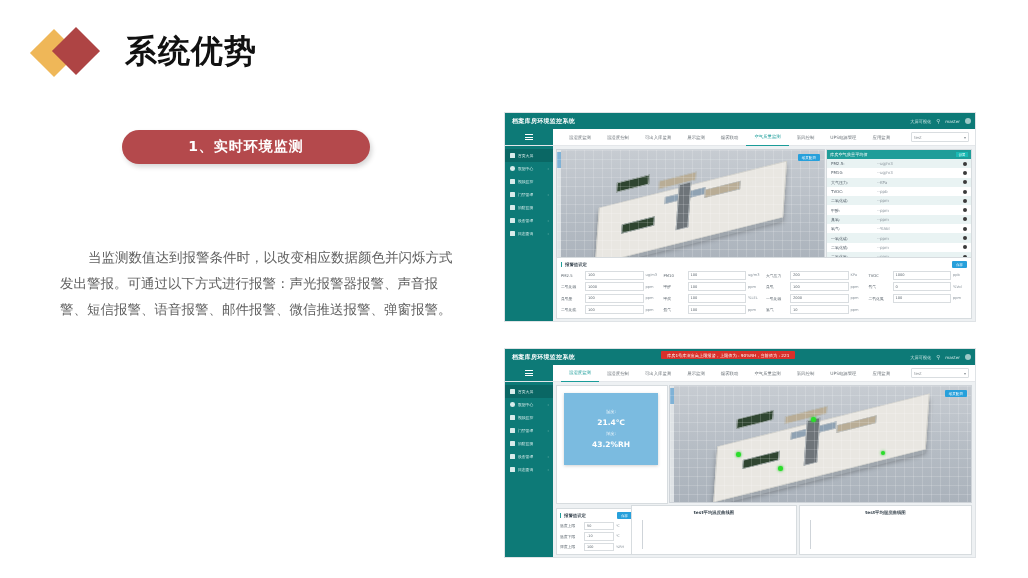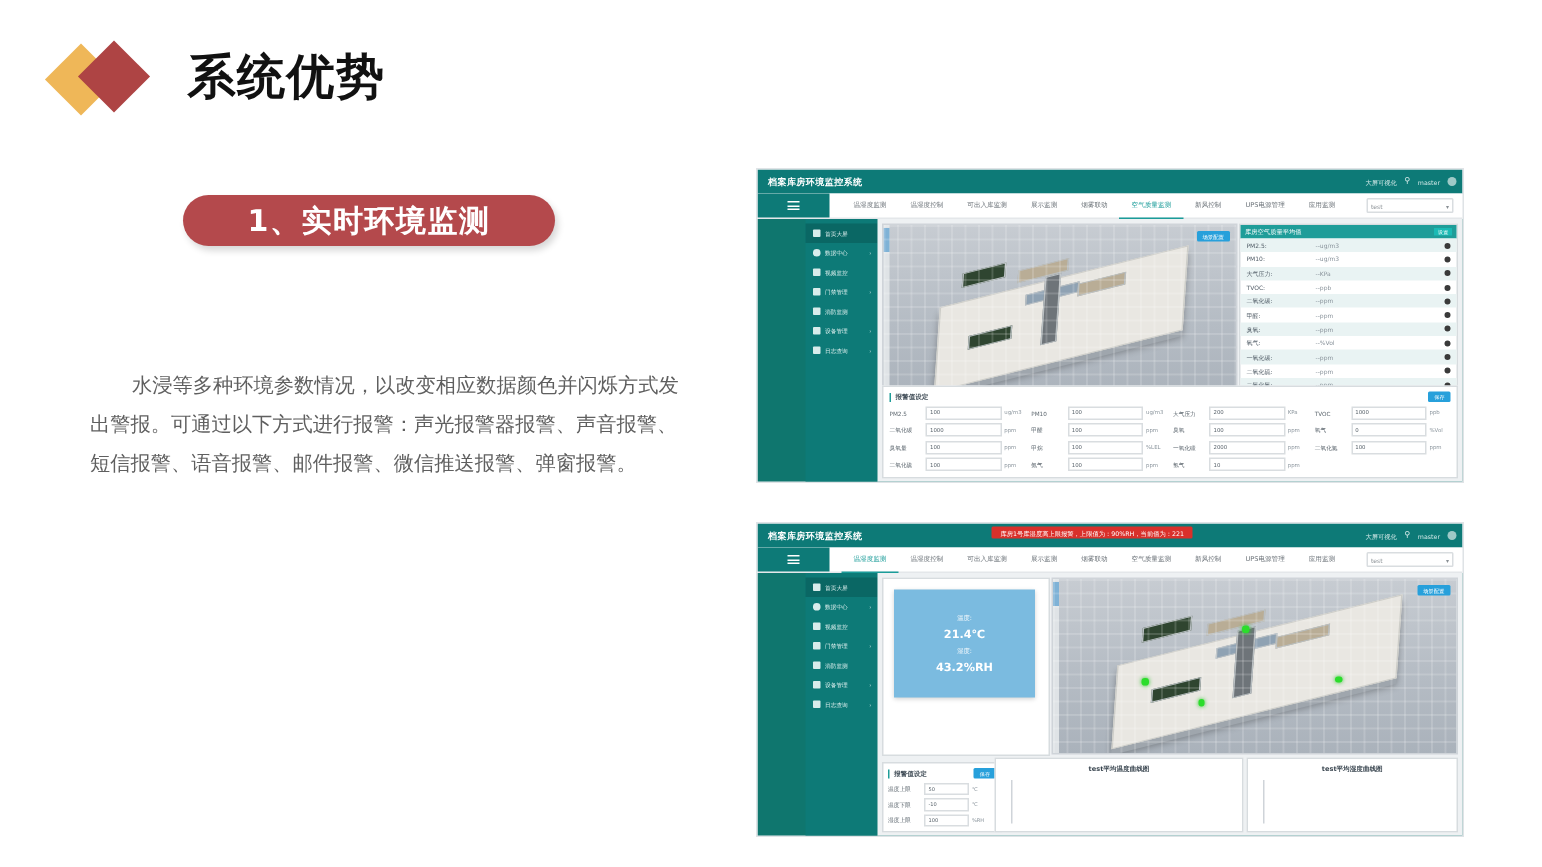--- a/index.html
+++ b/index.html
@@ -29,21 +29,21 @@
   }
 
   
   .left-col { position: absolute; left: 60px; top: 130px; width: 410px; }
 
   .pill {
     position: relative;
     width: 248px; height: 34px;
     border-radius: 17px;
     color: #ffffff;
-    font-size: 20px; font-weight: bold;
+    font-size: 14px; font-weight: bold;
     display: flex; align-items: center; justify-content: center;
     letter-spacing: 1px;
     box-shadow: 2px 3px 5px rgba(0,0,0,0.16);
   }
   .pill-1 { background: #b4494c; margin-left: 62px; }
   .pill-2 { background: #32314e; margin-left: 62px; }
 
   .para {
     margin-top: 22px;
     font-size: 13.5px;
@@ -110,21 +110,21 @@
   .nav-tab.active { color: #1a9c99; border-bottom: 1.2px solid #1a9c99; }
   .nav-select {
     width: 52px; height: 8px; border: 1px solid #d9dde0; border-radius: 1px;
     margin-right: 6px; display: flex; align-items: center; justify-content: space-between;
     padding: 0 2px; background: #fff;
   }
   .nav-select span { font-size: 4px; color: #8a9095; }
   .caret { font-size: 4px; color: #aab0b5; }
 
   
-  .app-body { position: relative; display: flex; height: 176px; background: #0f766e; padding-left: 32px; }
+  .app-body { position: relative; display: flex; height: 176px; background: #c2410c; }
   .sidebar { width: 48px; background: #0d7a77; padding-top: 3px; }
   .side-item {
     height: 13px; display: flex; align-items: center; gap: 3px;
     padding-left: 5px; color: #dff0ef; font-size: 3.8px; position: relative;
   }
   .side-item.active { background: #0a6764; }
   .side-ic {
     width: 5px; height: 4.5px; background: #d8eceb; border-radius: .6px; flex: none;
   }
   .side-ic.round { border-radius: 50%; }
@@ -264,21 +264,21 @@
   </div>
 
   <div class="left-col">
 
     <div class="pill pill-1">
       <span>1、实时环境监测</span>
     </div>
 
     <div class="gap-2"></div>
 
-    <div class="para">水浸等多种环境参数情况，以改变相应数据颜色并闪烁方式发出警报。可通过以下方式进行报警：声光报警器报警、声音报警、短信报警、语音报警、邮件报警、微信推送报警、弹窗报警。</div>
+    <div class="para">当监测数值达到报警条件时，以改变相应数据颜色并闪烁方式发出警报。可通过以下方式进行报警：声光报警器报警、声音报警、短信报警、语音报警、邮件报警、微信推送报警、弹窗报警。</div>
   </div>
 
   <div class="shot shot-1">
 
     <div class="app-header">
       <div class="app-title">档案库房环境监控系统</div>
       <div class="header-right">
         <span class="hr-txt">大屏可视化</span>
         <span class="hr-ic">⚲</span>
         <span class="hr-txt">master</span>

